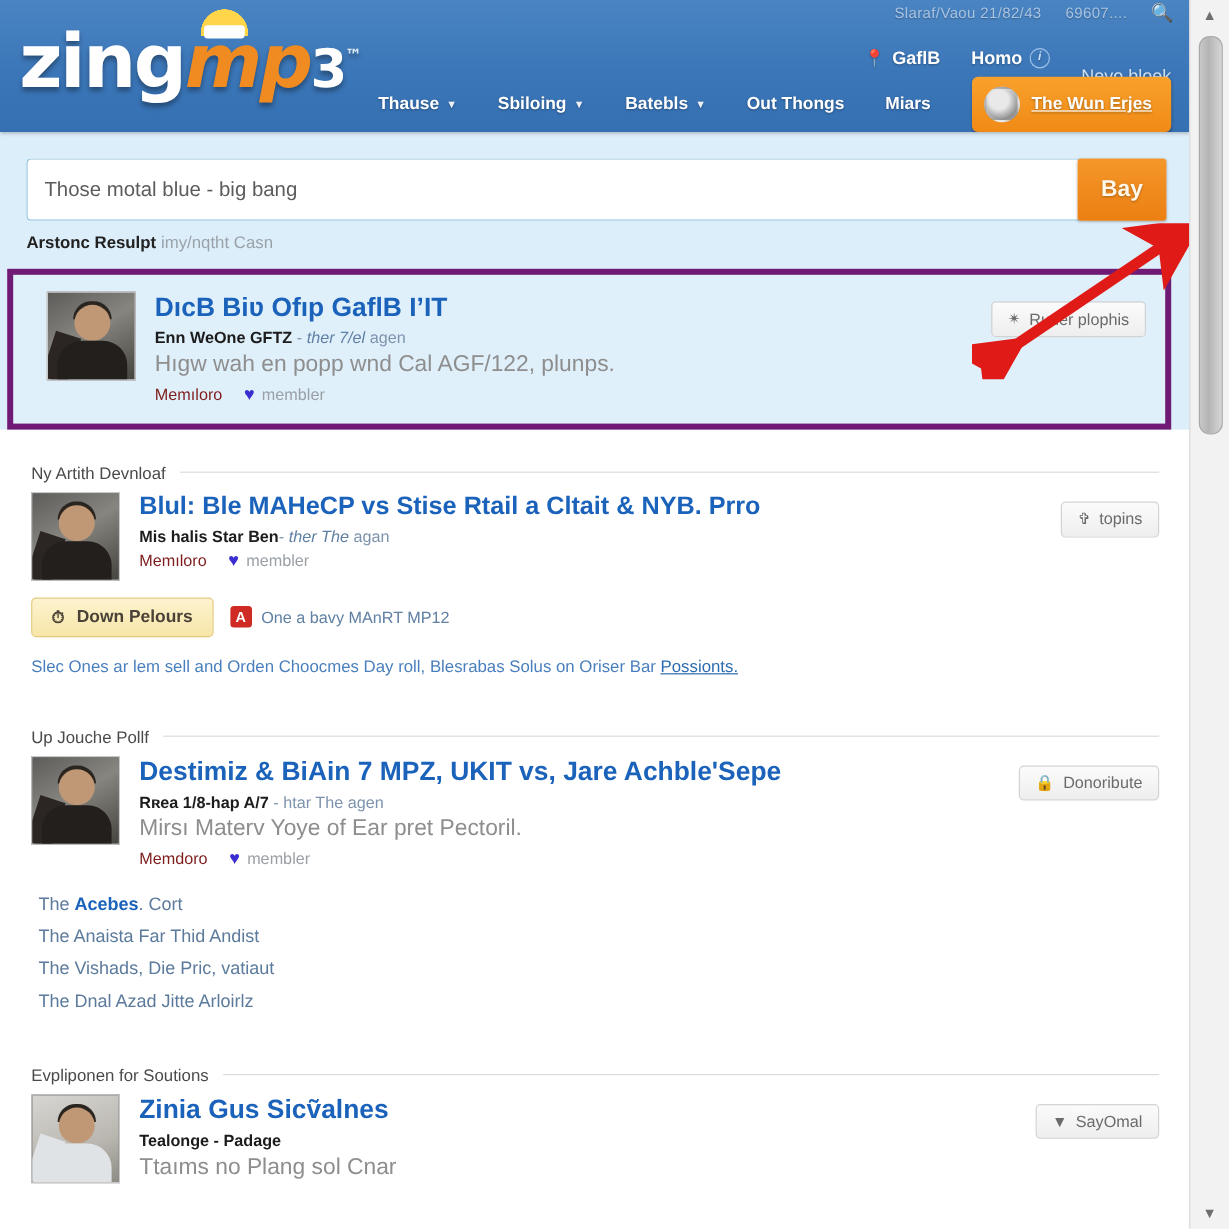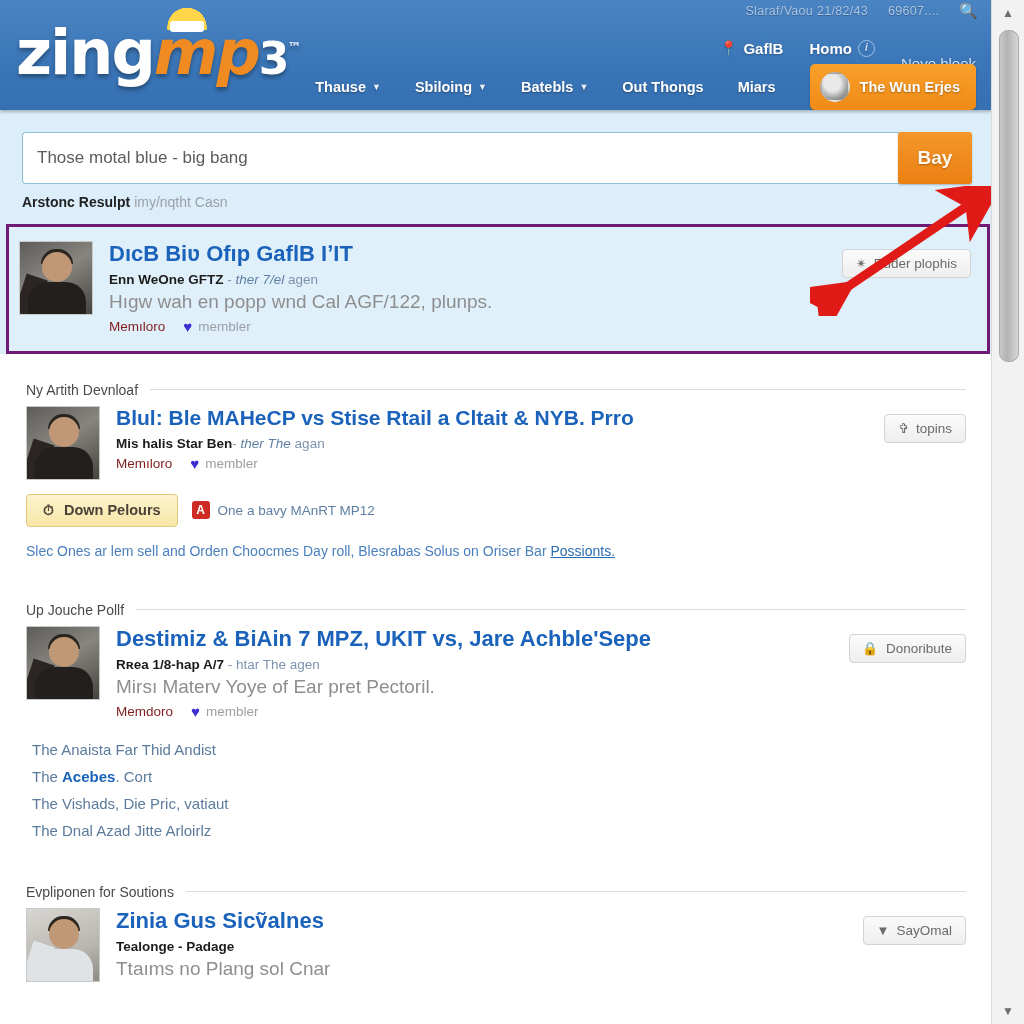--- a/index.html
+++ b/index.html
@@ -60,21 +60,21 @@
     color:#ffffff;font-size:14.5px;font-weight:bold;margin-right:34px;
     text-shadow:0 1px 2px rgba(0,0,0,.35);display:flex;align-items:center;gap:6px;white-space:nowrap;
   }
   .nav-item .caret{font-size:9px;opacity:.9;}
   .nav-cta{
     display:flex;align-items:center;gap:10px;
     background:linear-gradient(180deg,#f9a12b 0%,#f08a16 100%);
     border-radius:5px;padding:8px 16px 8px 10px;margin-right:6px;
     box-shadow:0 1px 2px rgba(0,0,0,.3);
   }
-  .nav-cta .label{color:#ffffff;font-size:14.5px;font-weight:bold;text-shadow:0 1px 2px rgba(0,0,0,.35);white-space:nowrap;}
+  .nav-cta .label{color:#ffffff;font-size:14.5px;font-weight:bold;text-shadow:0 1px 2px rgba(0,0,0,.35);white-space:nowrap;text-decoration:underline;}
   .cta-av{
     width:26px;height:26px;border-radius:50%;
     background:radial-gradient(circle at 40% 35%,#e9e9e9 0 35%,#8a8a8a 75%,#5d5d5d 100%);
     border:2px solid #ffffff33;flex:none;
   }
 
   
   .searchband{background:#ddeefb;padding:22px 20px 14px 22px;}
   .searchbar{display:flex;height:52px;}
   .search-input{
@@ -88,22 +88,22 @@
     color:#fff8ea;font-size:19px;font-weight:bold;text-shadow:0 1px 2px rgba(0,0,0,.3);
     box-shadow:0 1px 2px rgba(0,0,0,.25);margin-left:-2px;
   }
   .result-note{margin-top:10px;font-size:14px;color:#3a3a3a;}
   .result-note b{color:#222;}
   .result-note span{color:#9aa2a8;margin-left:4px;}
 
   
   .hl-wrap{position:relative;background:#ddeefb;padding:0 0 0 0;}
   .hl-box{
-    border:3px solid #701a75;background:#e0f0fb;
-    margin:0 2px 0 6px;padding:14px 16px 16px 10px;
+    border:5px solid #701a75;background:#e0f0fb;
+    margin:0 16px 0 6px;padding:14px 16px 16px 28px;
   }
 
   
   .section{padding:12px 26px;background:#fff;}
   .sec-head{display:flex;align-items:center;gap:12px;padding:16px 0 8px 0;}
   .sec-head .t{font-size:14px;color:#4a4a4a;white-space:nowrap;}
   .sec-head .rule{flex:1;height:1px;background:#dcdcdc;}
 
   .res{display:flex;gap:16px;position:relative;}
   .thumb{
@@ -362,22 +362,22 @@
           </span>
         </div>
       </div>
       <div class="pill">
         <span class="g">🔒</span>
         <span>Donoribute</span>
       </div>
     </div>
 
     <div class="linklist">
+      <div class="linkline"><span>The </span><b>Acebes</b><span>. Cort</span></div>
       <div class="linkline"><span>The Anaista Far Thid Andist</span></div>
-      <div class="linkline"><span>The </span><b>Acebes</b><span>. Cort</span></div>
       <div class="linkline"><span>The Vishads, Die Pric, vatiaut</span></div>
       <div class="linkline"><span>The Dnal Azad Jitte Arlоirlz</span></div>
     </div>
   </div>
 
   <div class="section">
     <div class="sec-head">
       <span class="t">Evpliponen for Soutions</span>
       <span class="rule"></span>
     </div>

